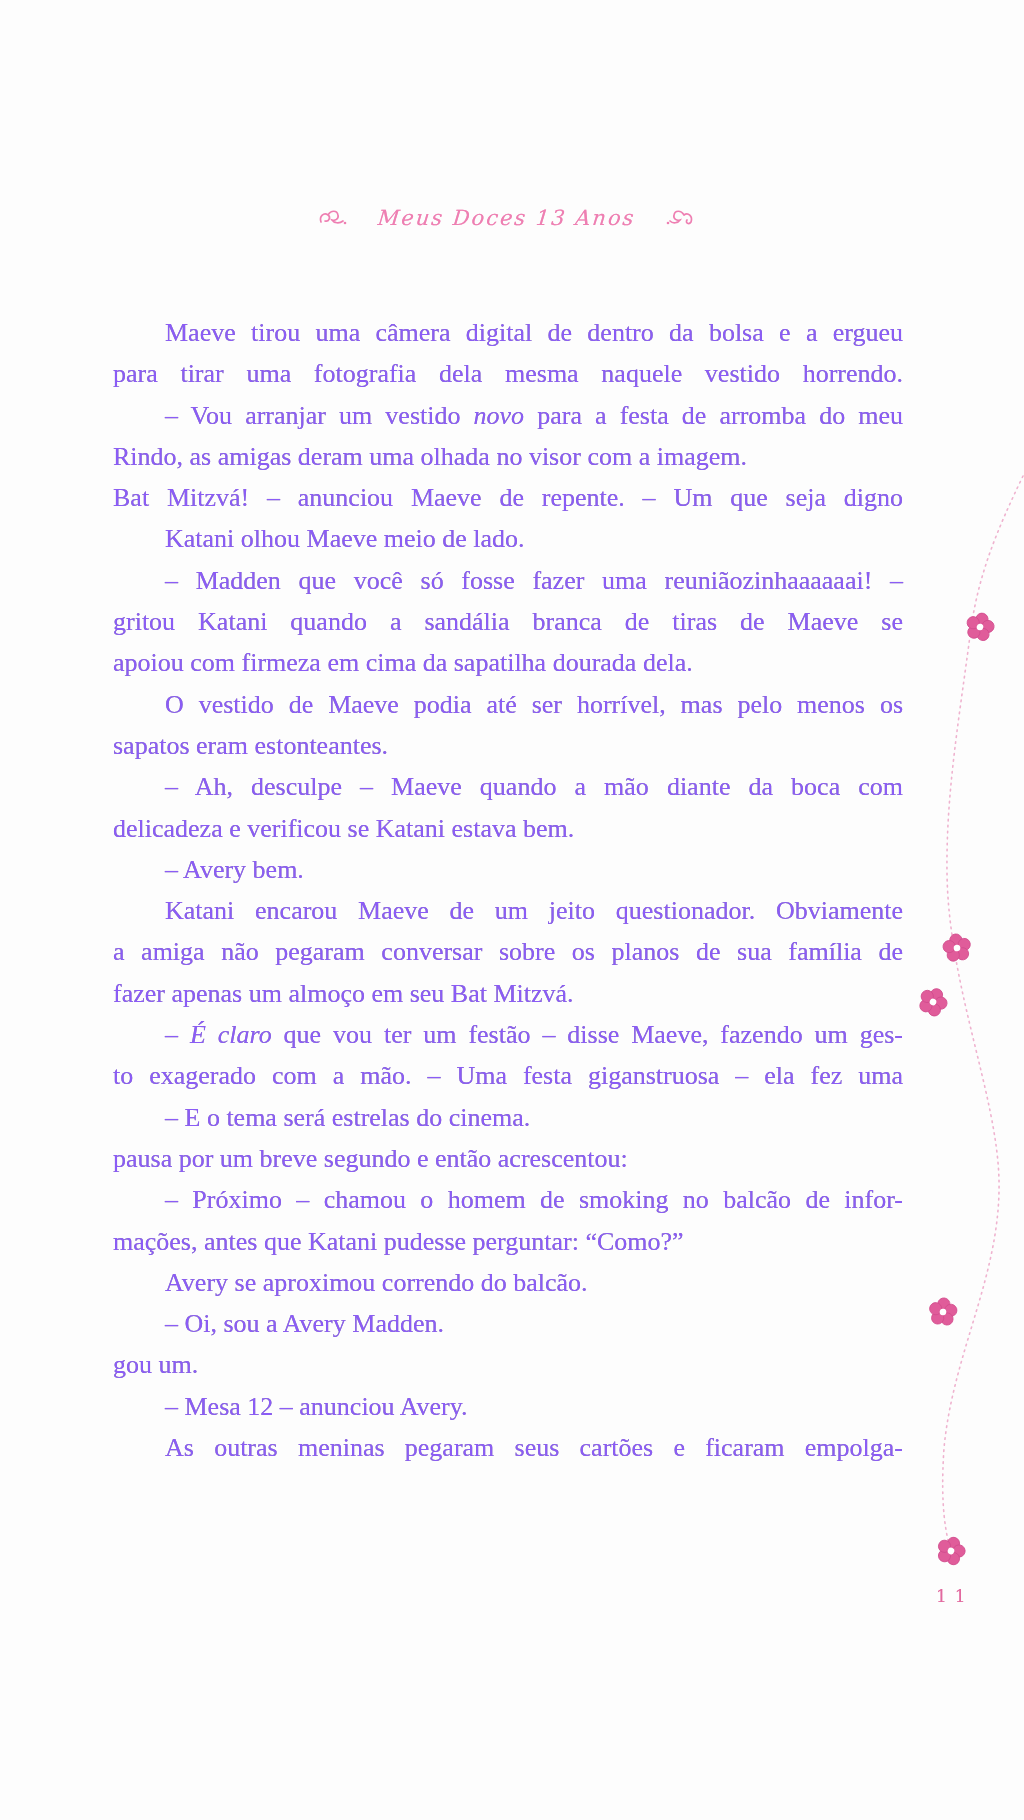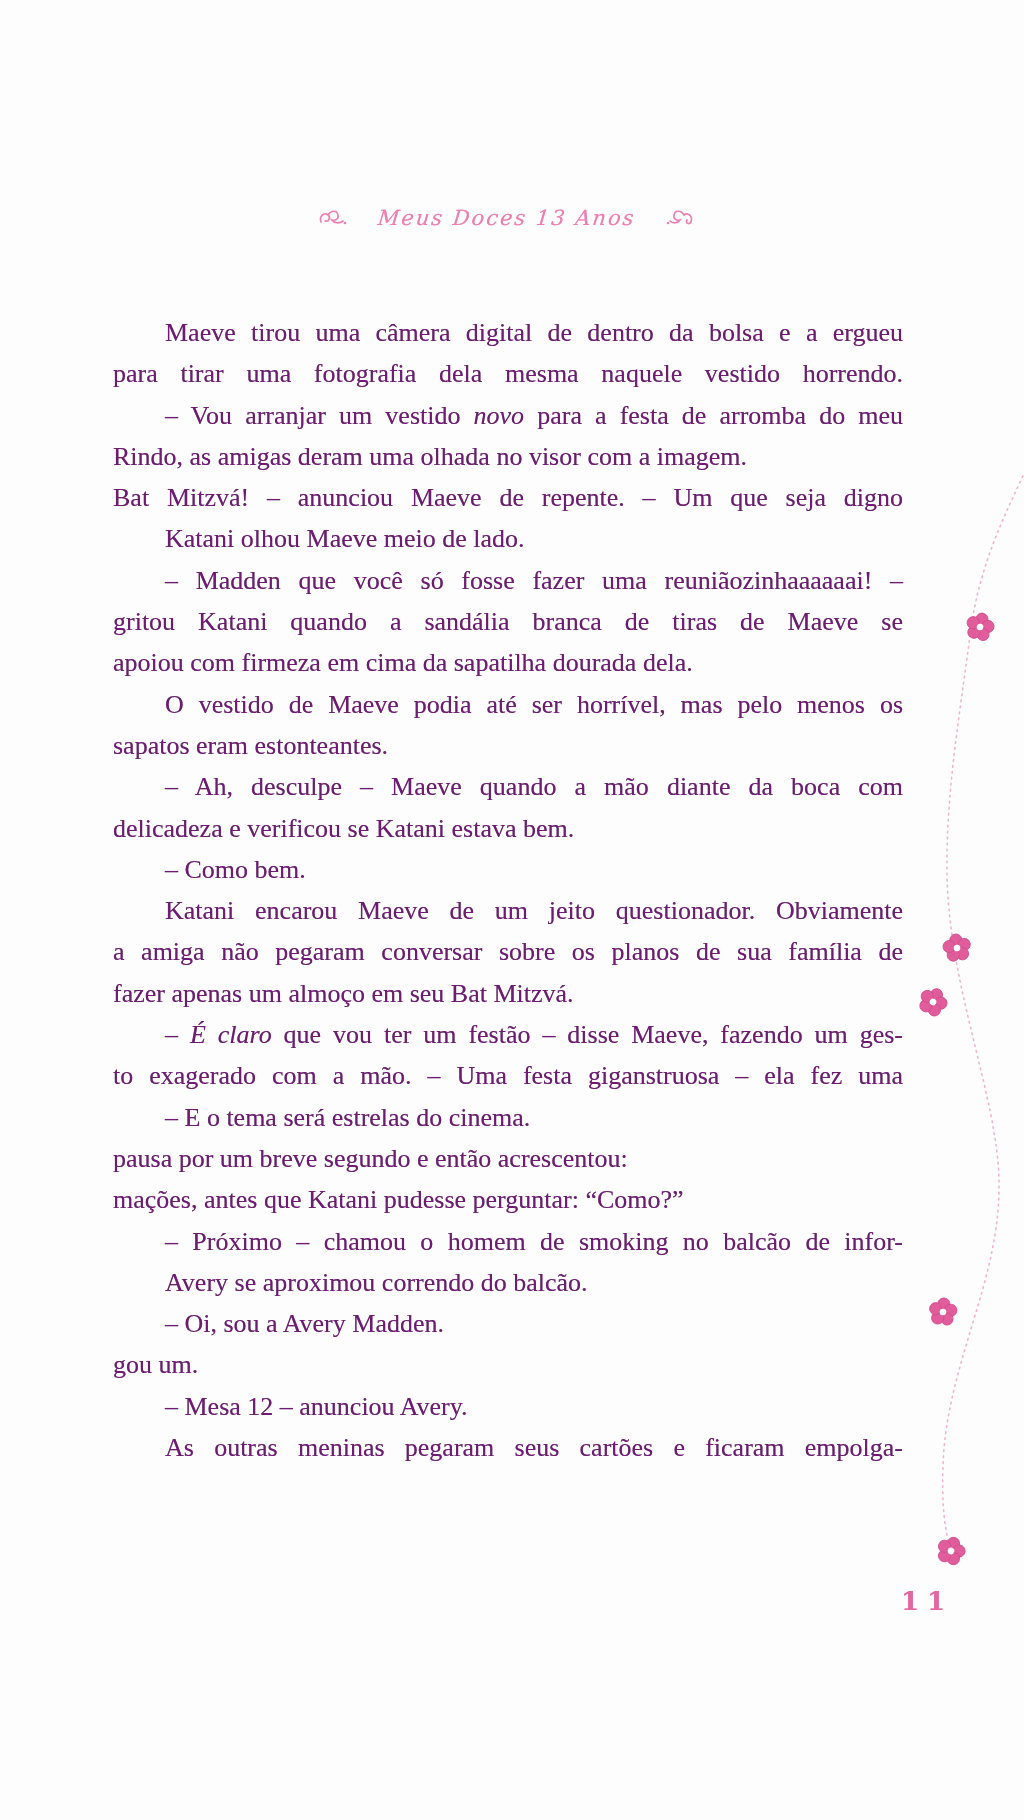--- a/index.html
+++ b/index.html
@@ -17,34 +17,34 @@
   .header .title {
     font-family:"DejaVu Serif","Liberation Serif",serif;
     font-style:italic; font-size:21px; letter-spacing:2px;
     color:#ee7fb2; text-shadow:0 0 0.6px rgba(238,127,178,.65);
     transform:skewX(-6deg);
   }
   .flourish { flex:0 0 auto; }
   
   .text-block {
     position:absolute; left:113px; top:312px; width:790px;
-    font-size:26px; line-height:41.3px; color:#701a75;
+    font-size:26px; line-height:41.3px; color:#8b5cf6;
     text-shadow:0 0 0.55px rgba(52,52,62,.55);
   }
   .line { text-align:justify; white-space:normal; }
   .line.j { text-align-last:justify; }
   .line.indent { text-indent:52px; }
   .line i { font-style:italic; }
   
   .decor { position:absolute; left:0; top:0; pointer-events:none; }
   
   .page-number {
-    position:absolute; left:901px; top:1586px;
+    position:absolute; left:936px; top:1586px;
     font-family:"DejaVu Serif","Liberation Serif",serif;
-    font-weight:bold; font-size:26px; letter-spacing:8px;
+    font-weight:normal; font-size:17px; letter-spacing:8px;
     color:#e2699f; text-shadow:0 0 0.5px rgba(226,105,159,.6);
   }
 </style>
 </head>
 <body>
 
 <div class="page">
 
   <div class="header">
     <svg class="flourish" width="30" height="22" viewBox="0 0 30 22">
@@ -65,30 +65,30 @@
       <div class="line">Rindo, as amigas deram uma olhada no visor com a imagem.</div>
       <div class="line j">Bat Mitzvá! – anunciou Maeve de repente. – Um que seja digno</div>
       <div class="line indent">Katani olhou Maeve meio de lado.</div>
       <div class="line j indent">– Madden que você só fosse fazer uma reuniãozinhaaaaaai! –</div>
       <div class="line j">gritou Katani quando a sandália branca de tiras de Maeve se</div>
       <div class="line">apoiou com firmeza em cima da sapatilha dourada dela.</div>
       <div class="line j indent">O vestido de Maeve podia até ser horrível, mas pelo menos os</div>
       <div class="line">sapatos eram estonteantes.</div>
       <div class="line j indent">– Ah, desculpe – Maeve quando a mão diante da boca com</div>
       <div class="line">delicadeza e verificou se Katani estava bem.</div>
-      <div class="line indent">– Como bem.</div>
+      <div class="line indent">– Avery bem.</div>
       <div class="line j indent">Katani encarou Maeve de um jeito questionador. Obviamente</div>
       <div class="line j">a amiga não pegaram conversar sobre os planos de sua família de</div>
       <div class="line">fazer apenas um almoço em seu Bat Mitzvá.</div>
       <div class="line j indent">– <i>É claro</i> que vou ter um festão – disse Maeve, fazendo um ges-</div>
       <div class="line j">to exagerado com a mão. – Uma festa giganstruosa – ela fez uma</div>
       <div class="line indent">– E o tema será estrelas do cinema.</div>
       <div class="line">pausa por um breve segundo e então acrescentou:</div>
+      <div class="line j indent">– Próximo – chamou o homem de smoking no balcão de infor-</div>
       <div class="line">mações, antes que Katani pudesse perguntar: “Como?”</div>
-      <div class="line j indent">– Próximo – chamou o homem de smoking no balcão de infor-</div>
       <div class="line indent">Avery se aproximou correndo do balcão.</div>
       <div class="line indent">– Oi, sou a Avery Madden.</div>
       <div class="line">gou um.</div>
       <div class="line indent">– Mesa 12 – anunciou Avery.</div>
       <div class="line j indent">As outras meninas pegaram seus cartões e ficaram empolga-</div>
     </div>
 
   <svg class="decor" width="1024" height="1820" viewBox="0 0 1024 1820">
     <defs>
       <g id="flower">

